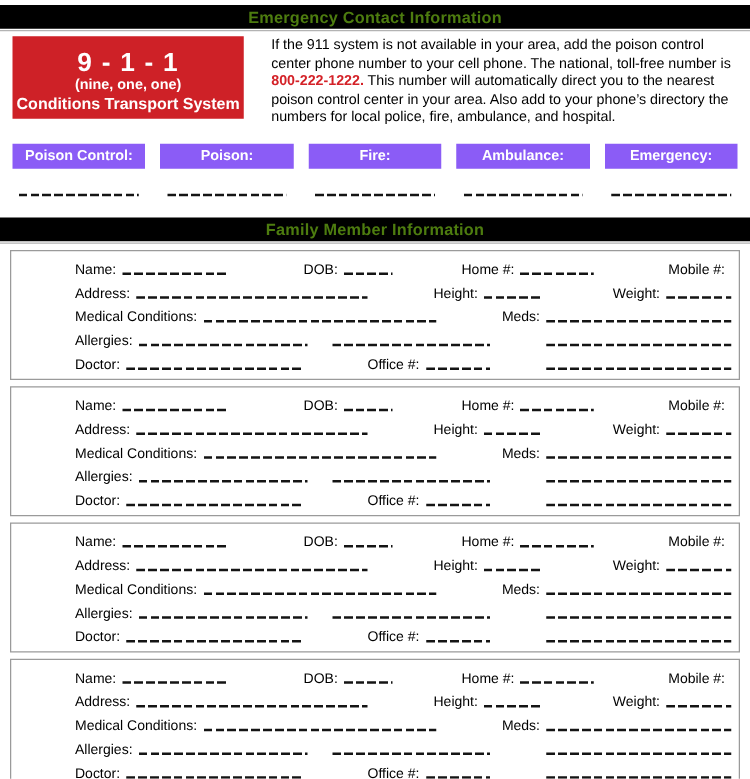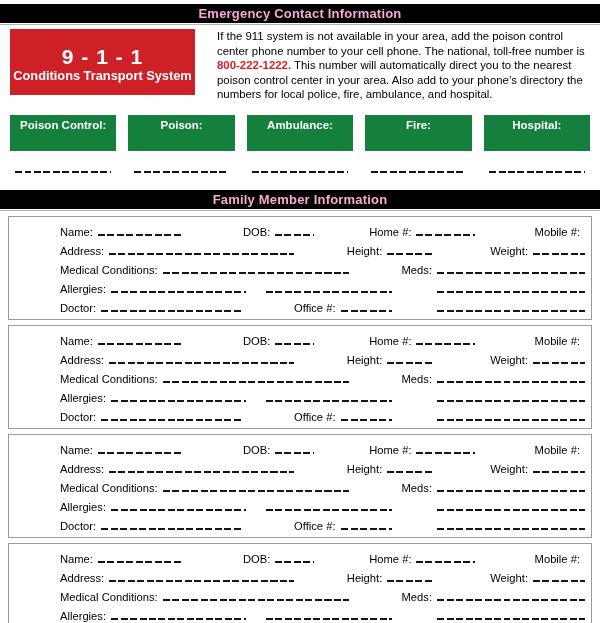--- a/index.html
+++ b/index.html
@@ -5,21 +5,21 @@
   * { box-sizing: border-box; }
   html,body { margin:0; padding:0; }
   body {
     width:600px; height:623px; overflow:hidden;
     background:#fff; color:#000;
     font-family:"Liberation Sans","DejaVu Sans",sans-serif;
     position:relative;
   }
   
   .bar {
-    background:#000; color:#f9a8d4; font-weight:bold;
+    background:#000; color:#4d7c0f; font-weight:bold;
     font-size:13px; text-align:center;
     height:19px; line-height:19px; letter-spacing:.2px;
   }
   .bar-rule { height:1px; background:#b3b3b3; margin-top:1px; }
   .top-space { height:4px; }
 
   
   .intro-row { display:flex; margin:4px 10px 0 10px; }
   .red-box {
     width:185px; height:66px; flex:0 0 185px;
@@ -32,22 +32,22 @@
   .red-caption { font-size:12.8px; font-weight:bold; line-height:15px; }
   .intro-text {
     flex:1; padding-left:22px; padding-top:0;
     font-size:11.4px; line-height:14.6px;
   }
   .intro-text .phone { font-weight:bold; }
 
   
   .contact-row { display:flex; gap:12px; margin:13px 10px 0 10px; }
   .contact-box {
-    flex:1; background:#15803d; color:#fff; font-weight:bold;
-    font-size:11.5px; text-align:center; height:36px; line-height:20px;
+    flex:1; background:#8b5cf6; color:#fff; font-weight:bold;
+    font-size:11.5px; text-align:center; height:20px; line-height:20px;
   }
   .contact-lines { display:flex; gap:12px; margin:0 10px; height:22px; }
   .contact-line-cell { flex:1; display:flex; align-items:flex-end; justify-content:center; }
   .wline {
     height:2px;
     background:repeating-linear-gradient(90deg,#141414 0,#141414 7px,transparent 7px,transparent 9.5px);
   }
   .contact-line-cell .wline { width:90%; }
 
   .family-gap { height:17px; }
@@ -80,31 +80,32 @@
 <body>
 
 <div class="top-space"></div>
 
 <div class="bar">Emergency Contact Information</div>
 <div class="bar-rule"></div>
 
 <div class="intro-row">
   <div class="red-box" id="red-box" style="background: rgb(206, 33, 39);">
     <div class="red-number">9 - 1 - 1</div>
+    <div class="red-sub">(nine, one, one)</div>
     <div class="red-caption">Conditions Transport System</div>
   </div>
   <div class="intro-text"><span>If the 911 system is not available in your area, add the poison control center phone number to your cell phone. The national, toll-free number is </span><span class="phone" id="phone-number" style="color: rgb(212, 33, 39);">800-222-1222.</span><span> This number will automatically direct you to the nearest poison control center in your area. Also add to your phone’s directory the numbers for local police, fire, ambulance, and hospital.</span></div>
 </div>
 
 <div class="contact-row">
   <div class="contact-box">Poison Control:</div>
   <div class="contact-box">Poison:</div>
+  <div class="contact-box">Fire:</div>
   <div class="contact-box">Ambulance:</div>
-  <div class="contact-box">Fire:</div>
-  <div class="contact-box">Hospital:</div>
+  <div class="contact-box">Emergency:</div>
 </div>
 <div class="contact-lines">
   <div class="contact-line-cell">
       <div class="wline"></div>
     </div>
   <div class="contact-line-cell">
       <div class="wline"></div>
     </div>
   <div class="contact-line-cell">
       <div class="wline"></div>

